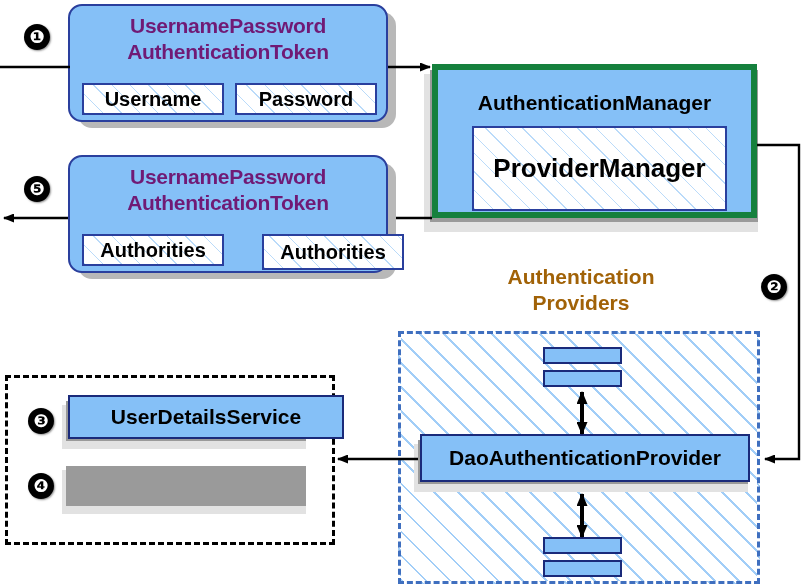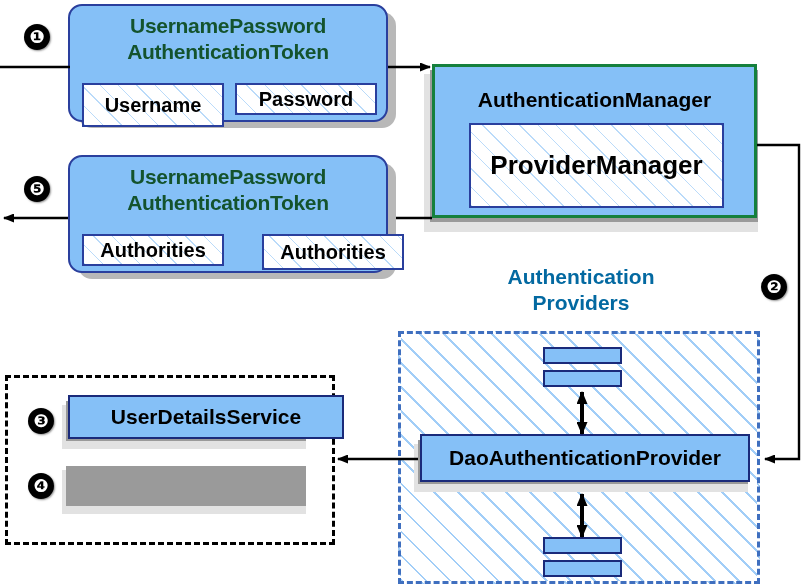--- a/index.html
+++ b/index.html
@@ -47,21 +47,21 @@
     background: #b8b8b8;
     border-radius: 14px;
     z-index: 10;
   }
   .token-title {
     position: absolute;
     left: 0; right: 0;
     text-align: center;
     font-size: 21px;
     font-weight: bold;
-    color: #14532d;
+    color: #701a75;
     line-height: 26px;
     letter-spacing: -0.3px;
   }
   .hatch-white {
     position: absolute;
     background-color: #ffffff;
     background-image: repeating-linear-gradient(
       45deg,
       rgba(130,189,245,0.55) 0px,
       rgba(130,189,245,0.55) 1px,
@@ -76,21 +76,21 @@
     color: #000000;
     display: flex;
     align-items: center;
     justify-content: center;
   }
 
   
   .rect-box {
     position: absolute;
     background: #85c0f7;
-    border: 3px solid #15803d;
+    border: 6px solid #15803d;
     box-sizing: border-box;
     z-index: 20;
   }
   .rect-shadow-dark {
     position: absolute;
     background: #9a9a9a;
     z-index: 11;
   }
   .rect-shadow-light {
     position: absolute;
@@ -119,21 +119,21 @@
       rgba(255,255,255,0) 2px,
       rgba(255,255,255,0) 17px
     );
     z-index: 5;
   }
   .providers-title {
     position: absolute;
     text-align: center;
     font-size: 21px;
     font-weight: bold;
-    color: #0369a1;
+    color: #a16207;
     line-height: 26px;
   }
   .provider-bar {
     position: absolute;
     background: #85c0f7;
     border: 2px solid #1a2a7a;
     box-sizing: border-box;
     z-index: 12;
   }
 
@@ -218,21 +218,21 @@
     <line x1="582" y1="537" x2="582" y2="494" stroke="#000000" stroke-width="4" marker-end="url(#arrow-up)"></line>
     <line x1="582" y1="494" x2="582" y2="537" stroke="#000000" stroke-width="4" marker-end="url(#arrow-dn)"></line>
   </svg>
 
   <div class="step-marker" style="left:24px; top:24px;">❶</div>
 
   <div class="token-shadow" style="left:78px; top:12px; width:318px; height:116px;"></div>
   <div class="token-box" style="left:68px; top:4px; width:320px; height:118px;">
     <div class="token-title" style="top:7px;">UsernamePassword</div>
     <div class="token-title" style="top:33px;">AuthenticationToken</div>
-    <div class="hatch-white" style="left:12px; top:77px; width:142px; height:44px;">Username</div>
+    <div class="hatch-white" style="left:12px; top:77px; width:142px; height:32px;">Username</div>
     <div class="hatch-white" style="left:165px; top:77px; width:142px; height:32px;">Password</div>
   </div>
 
   <div class="step-marker" style="left:24px; top:176px;">❺</div>
 
   <div class="token-shadow" style="left:78px; top:163px; width:318px; height:116px;"></div>
   <div class="token-box" style="left:68px; top:155px; width:320px; height:118px;">
     <div class="token-title" style="top:7px;">UsernamePassword</div>
     <div class="token-title" style="top:33px;">AuthenticationToken</div>
     <div class="hatch-white" style="left:12px; top:77px; width:142px; height:32px;">Authorities</div>

